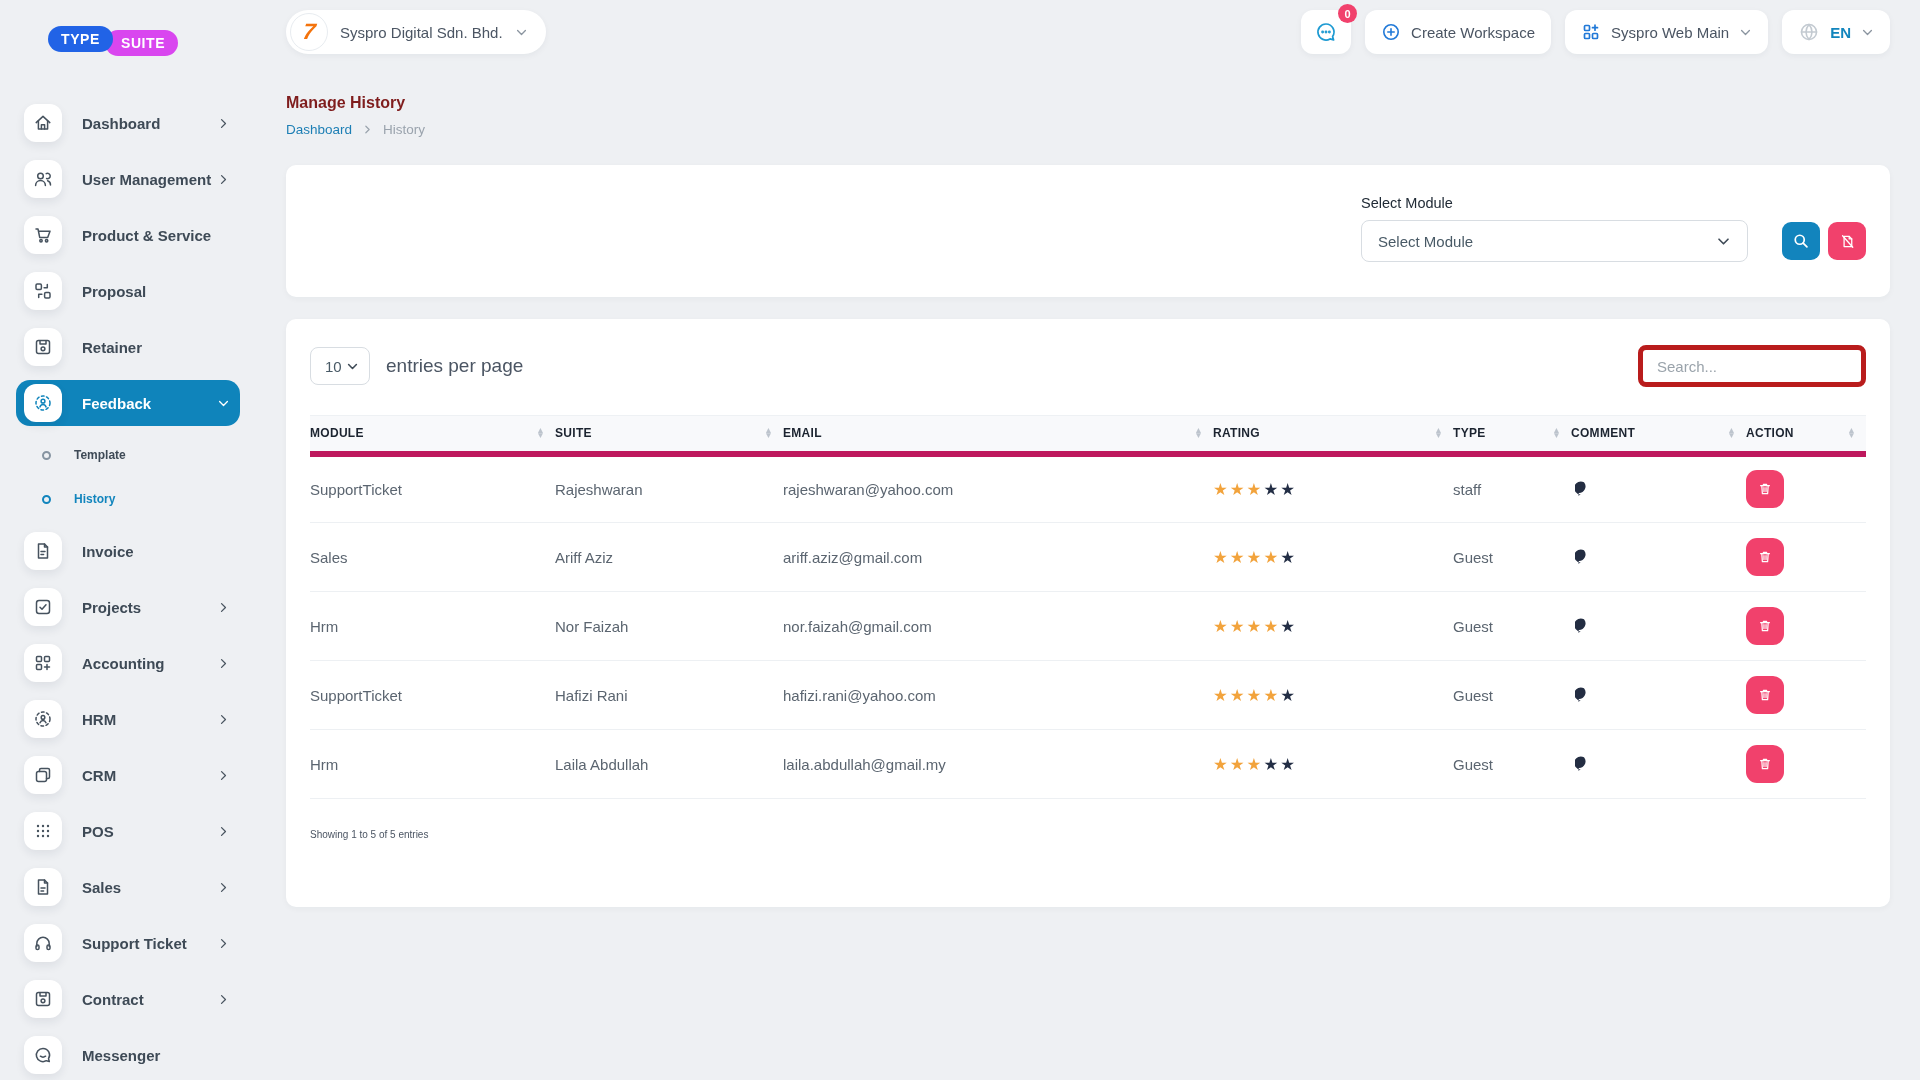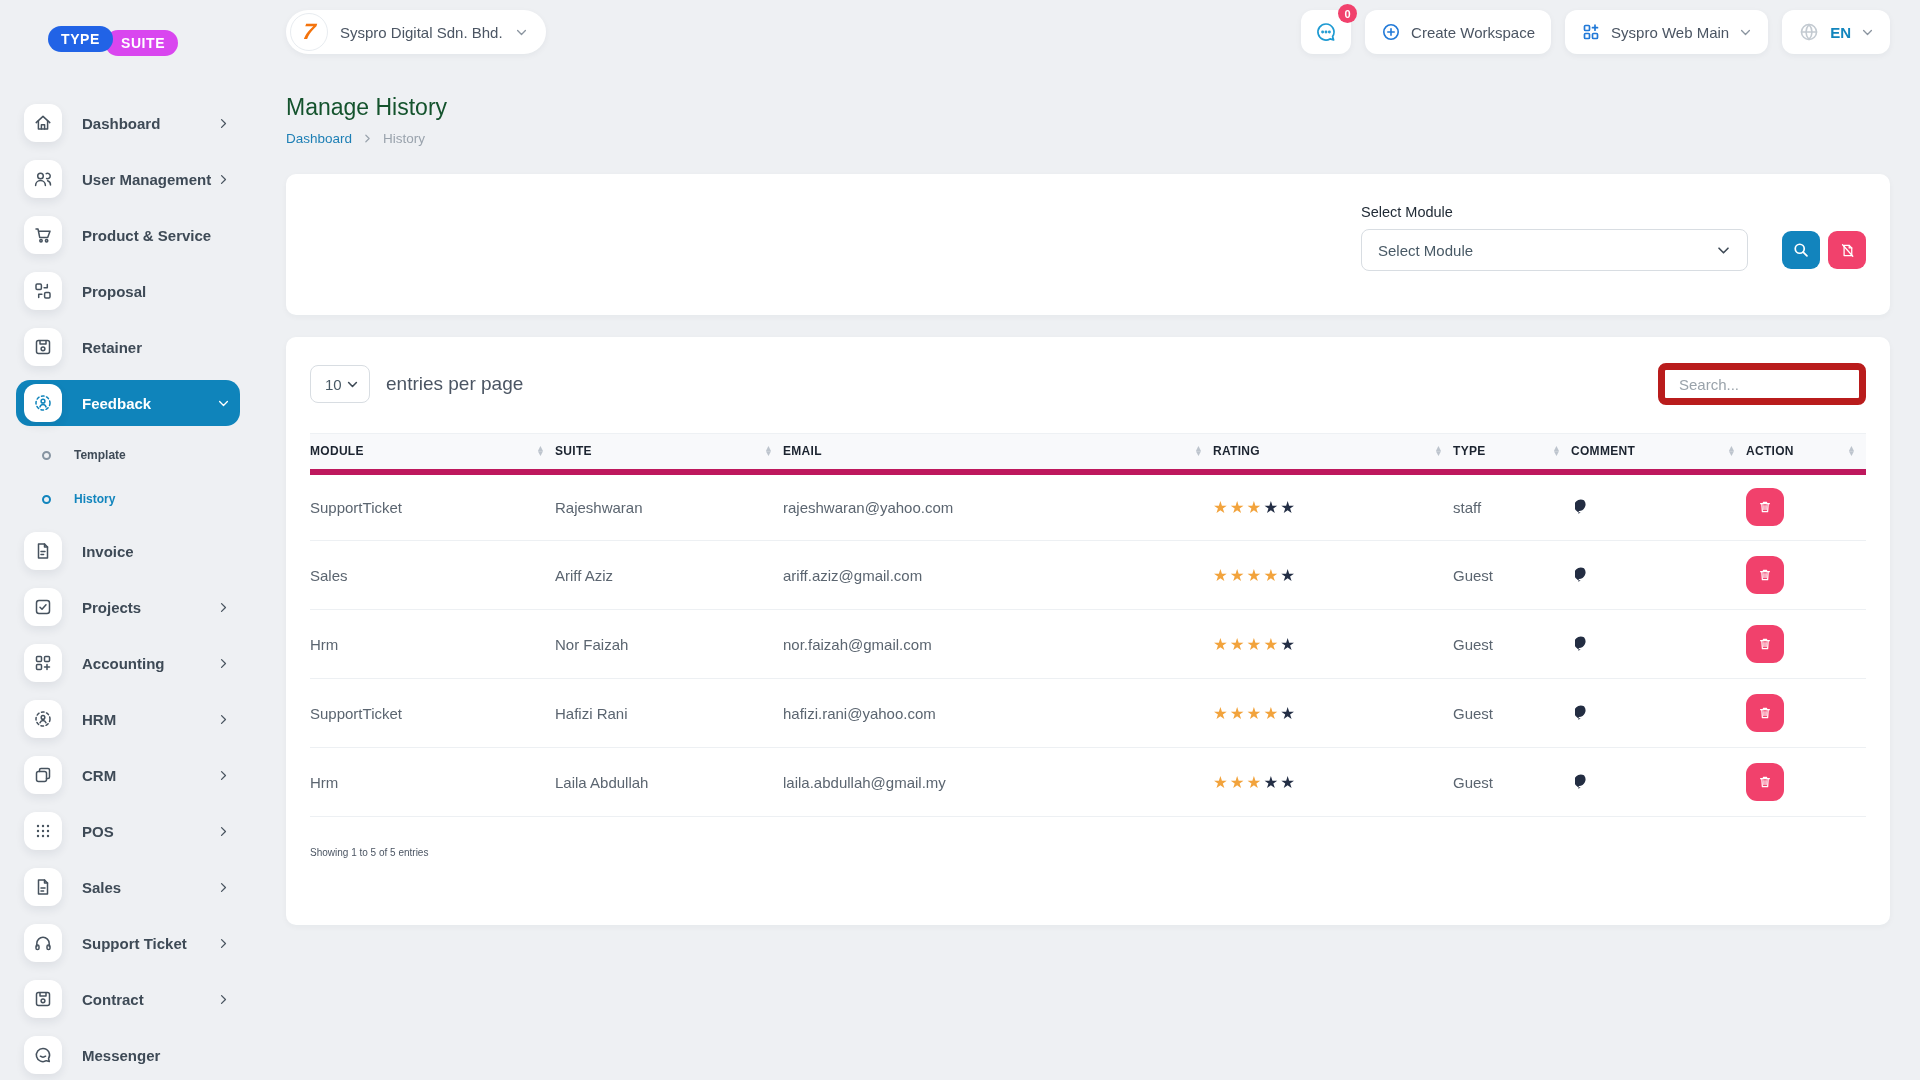--- a/index.html
+++ b/index.html
@@ -38,42 +38,42 @@
   .company-logo span { font-size:22px; font-weight:bold; color:#f4730c; font-style:italic; transform:skewX(-8deg); }
   .topbar-right { display:flex; align-items:center; gap:14px; }
   .chat-btn { position:relative; width:50px; justify-content:center; padding:0; color:#1d9ad2; }
   .badge { position:absolute; top:-6px; right:-6px; background:#f1416c; color:#fff; border-radius:50%; width:19px; height:19px; font-size:11px; display:flex; align-items:center; justify-content:center; font-weight:bold; }
   .blue-ic { color:#2179d8; display:flex; }
   .gray-ic { color:#c3cad1; display:flex; }
   .lang-label { color:#1285bd; font-weight:600; }
   .small-chev { color:#8b95a0; display:flex; }
   
   .content { padding:0 30px; }
-  .page-title { font-size:23px; font-weight:normal; color:#14532d; margin-top:38px; }
+  .page-title { font-size:16px; font-weight:bold; color:#7f1d1d; margin-top:38px; }
   .breadcrumb { display:flex; align-items:center; gap:10px; margin-top:10px; font-size:13.5px; }
   .crumb-link { color:#1d7fb5; cursor:pointer; }
   .crumb-sep { color:#9aa3ad; display:flex; }
   .crumb-current { color:#9aa3ad; }
   .card { background:#fff; border-radius:10px; box-shadow:0 2px 6px rgba(25,39,59,.04); }
-  .filter-card { margin-top:28px; padding:30px 24px 44px 24px; display:flex; justify-content:flex-end; }
+  .filter-card { margin-top:28px; padding:30px 24px 35px 24px; display:flex; justify-content:flex-end; }
   .filter-right { display:flex; flex-direction:column; }
   .filter-label { font-size:14.5px; color:#212b36; margin-bottom:9px; }
   .filter-row { display:flex; align-items:center; gap:8px; }
   .select { display:flex; align-items:center; justify-content:space-between; border:1px solid #d8dde2; border-radius:8px; background:#fff; cursor:pointer; color:#495a66; }
   .module-select { width:387px; height:42px; padding:0 16px; font-size:15px; margin-right:26px; }
   .sq-btn { width:38px; height:38px; border:none; border-radius:9px; display:flex; align-items:center; justify-content:center; color:#fff; cursor:pointer; }
   .sq-btn.blue { background:#1284bd; }
   .sq-btn.pink { background:#f1416c; }
   
   .table-card { margin-top:22px; padding:26px 24px 30px 24px; min-height:588px; }
   .table-controls { display:flex; align-items:center; justify-content:space-between; margin-bottom:28px; }
   .controls-left { display:flex; align-items:center; gap:16px; }
   .pp-select { width:60px; height:38px; padding:0 10px 0 14px; font-size:15px; }
   .pp-label { font-size:19px; color:#4b5563; }
-  .search-input { width:208px; height:42px; border:7px solid #b91c1c; border-radius:8px; padding:0 14px; font-size:15px; color:#4b5563; font-family:inherit; outline:none; }
+  .search-input { width:228px; height:42px; border:5px solid #b91c1c; border-radius:8px; padding:0 14px; font-size:15px; color:#4b5563; font-family:inherit; outline:none; }
   .search-input::placeholder { color:#9aa3ab; }
   table { width:100%; border-collapse:collapse; table-layout:fixed; }
   thead th { background:#f8f9fb; height:38px; font-size:12px; font-weight:bold; color:#1c2430; text-align:right; letter-spacing:.3px; border-top:1px solid #eef1f4; border-bottom:6px solid #be185d; }
   .th-inner { display:flex; align-items:center; justify-content:space-between; padding-right:10px; }
   .sort-icons { display:flex; flex-direction:column; line-height:.62; color:#bdc4cd; font-size:8.5px; }
   tbody td { height:69px; border-bottom:1px solid #edf0f3; font-size:15px; color:#5b6570; }
   .stars { letter-spacing:2px; font-size:16.5px; }
   .star.on { color:#f2a33c; }
   .star.off { color:#232e45; }
   .comment-btn { background:none; border:none; cursor:pointer; color:#232d42; display:flex; padding:0 0 0 4px; }

